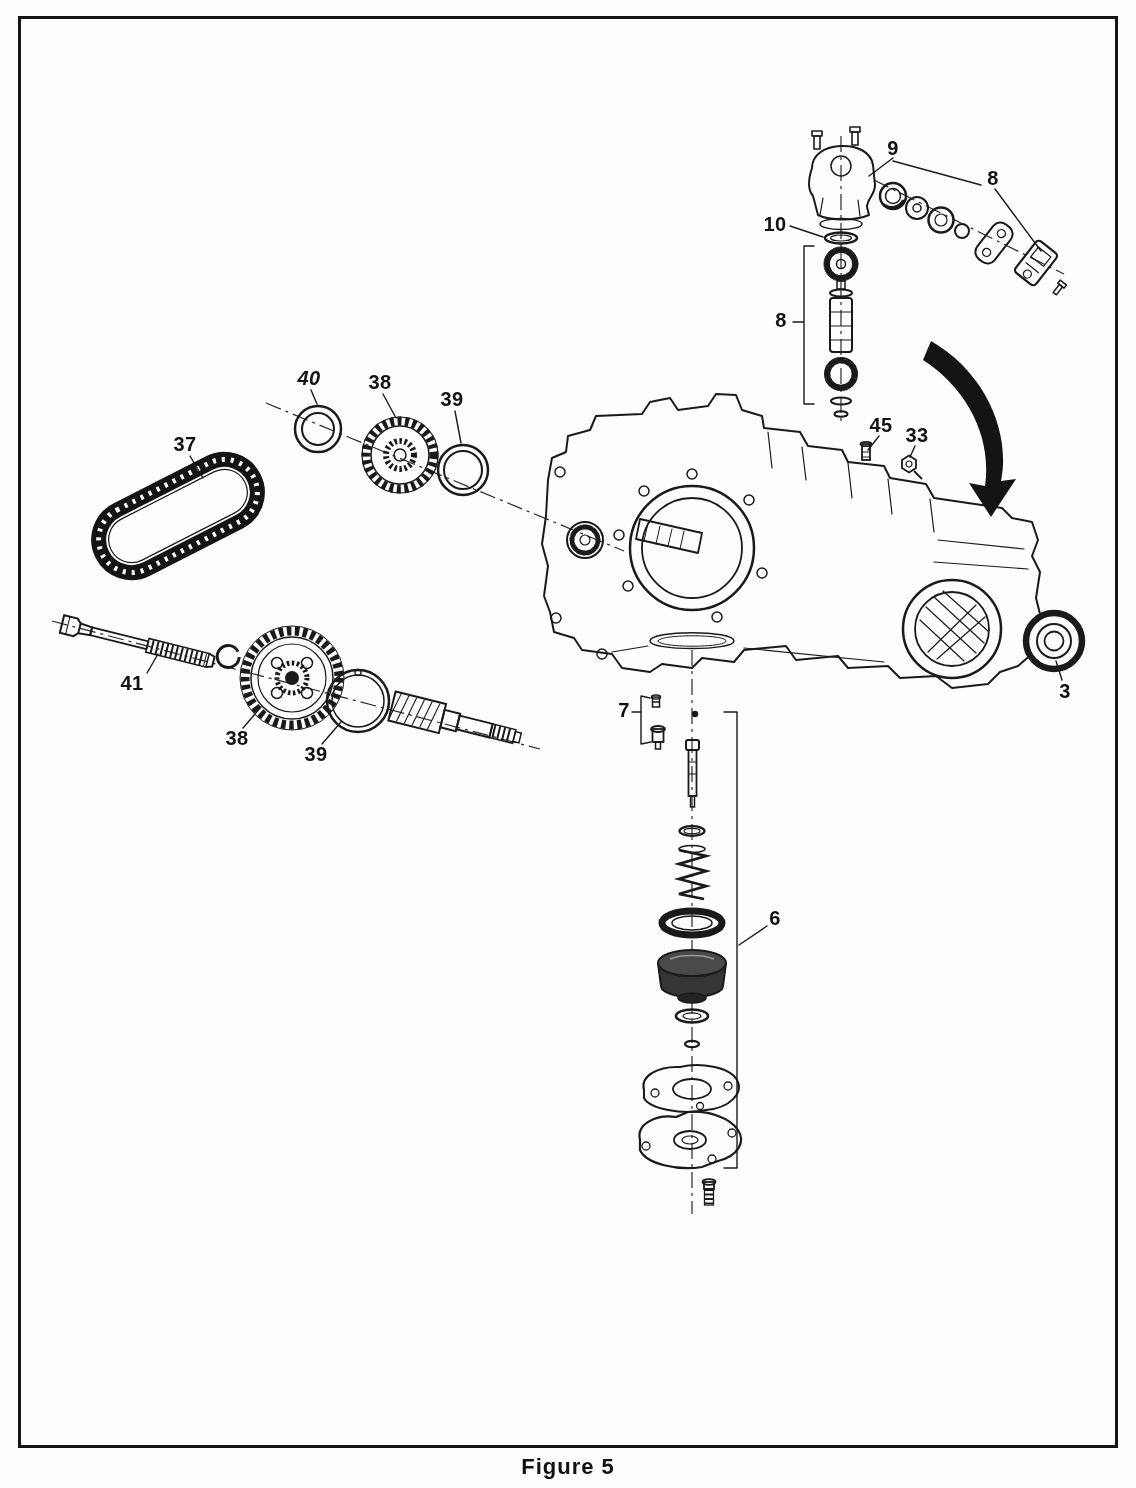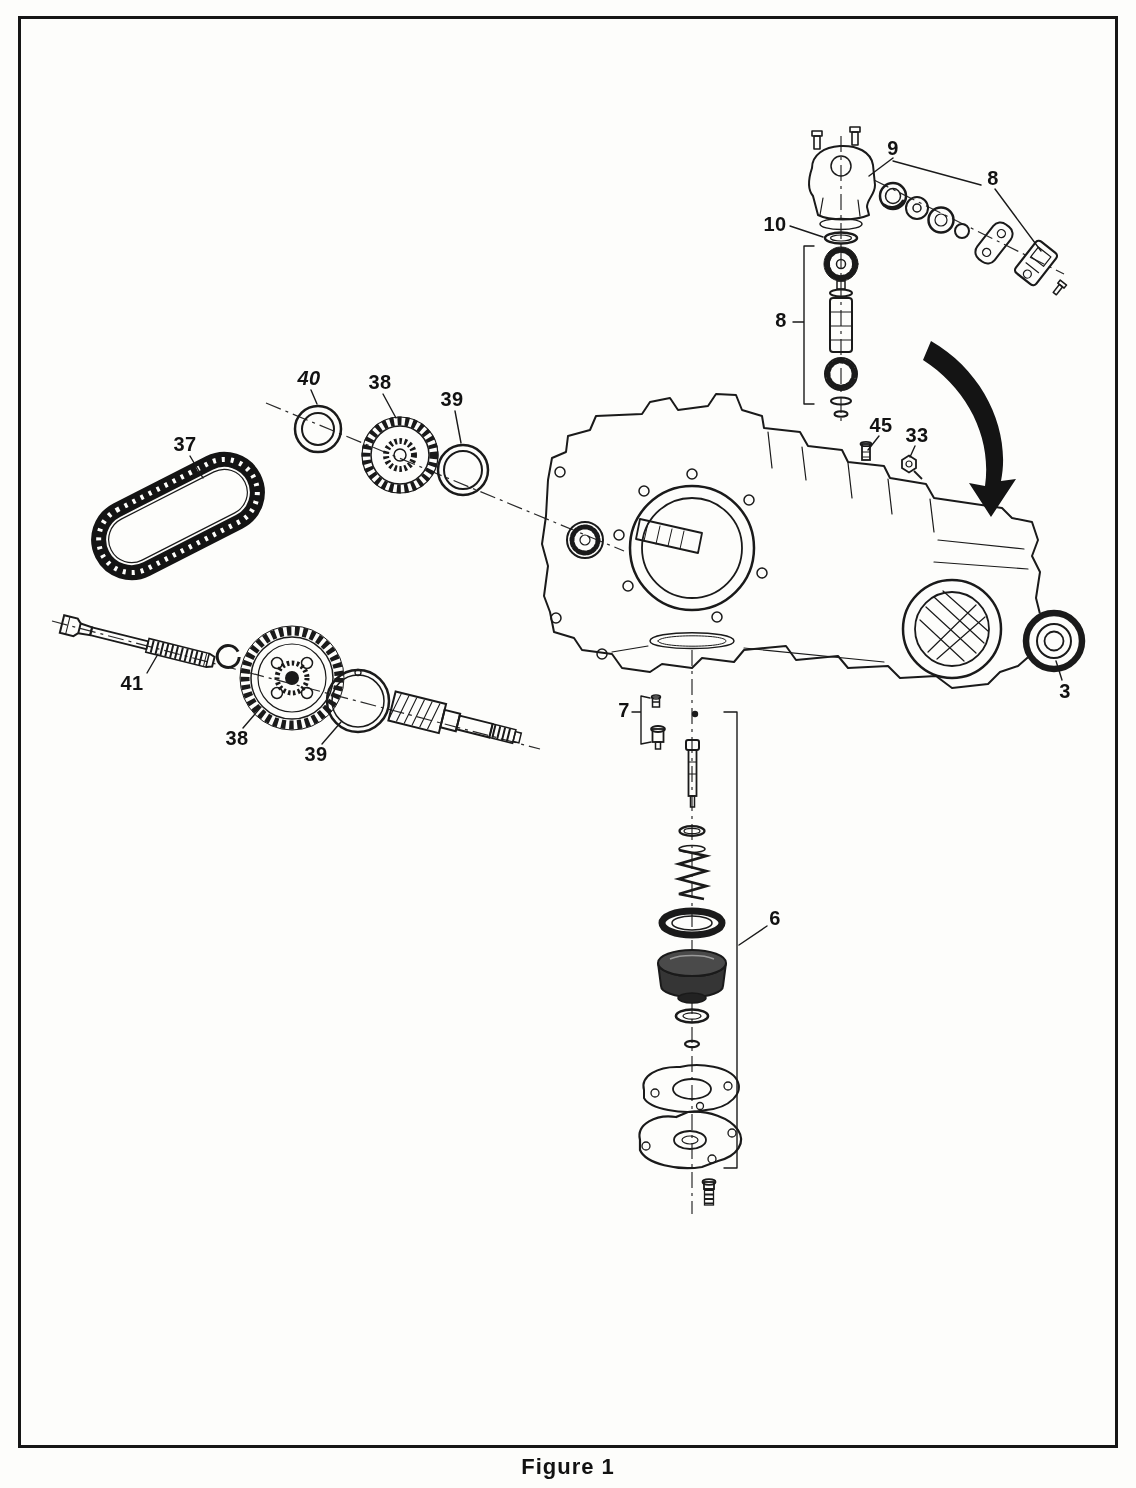--- a/index.html
+++ b/index.html
@@ -339,14 +339,14 @@
       <span class="callout" style="left: 452px; top: 399px;">39</span>
       <span class="callout" style="left: 185px; top: 444px; text-align: center;">37</span>
       <span class="callout" style="left: 132px; top: 683px;">41</span>
       <span class="callout" style="left: 237px; top: 738px;">38</span>
       <span class="callout" style="left: 316px; top: 754px;">39</span>
       <span class="callout" style="left: 1065px; top: 691px;">3</span>
       <span class="callout" style="left: 624px; top: 710px;">7</span>
       <span class="callout" style="left: 775px; top: 918px;">6</span>
     </div>
 
-  <div class="caption">Figure 1</div>
+  <div class="caption">Figure 5</div>
 </div>
 
 </body></html>

